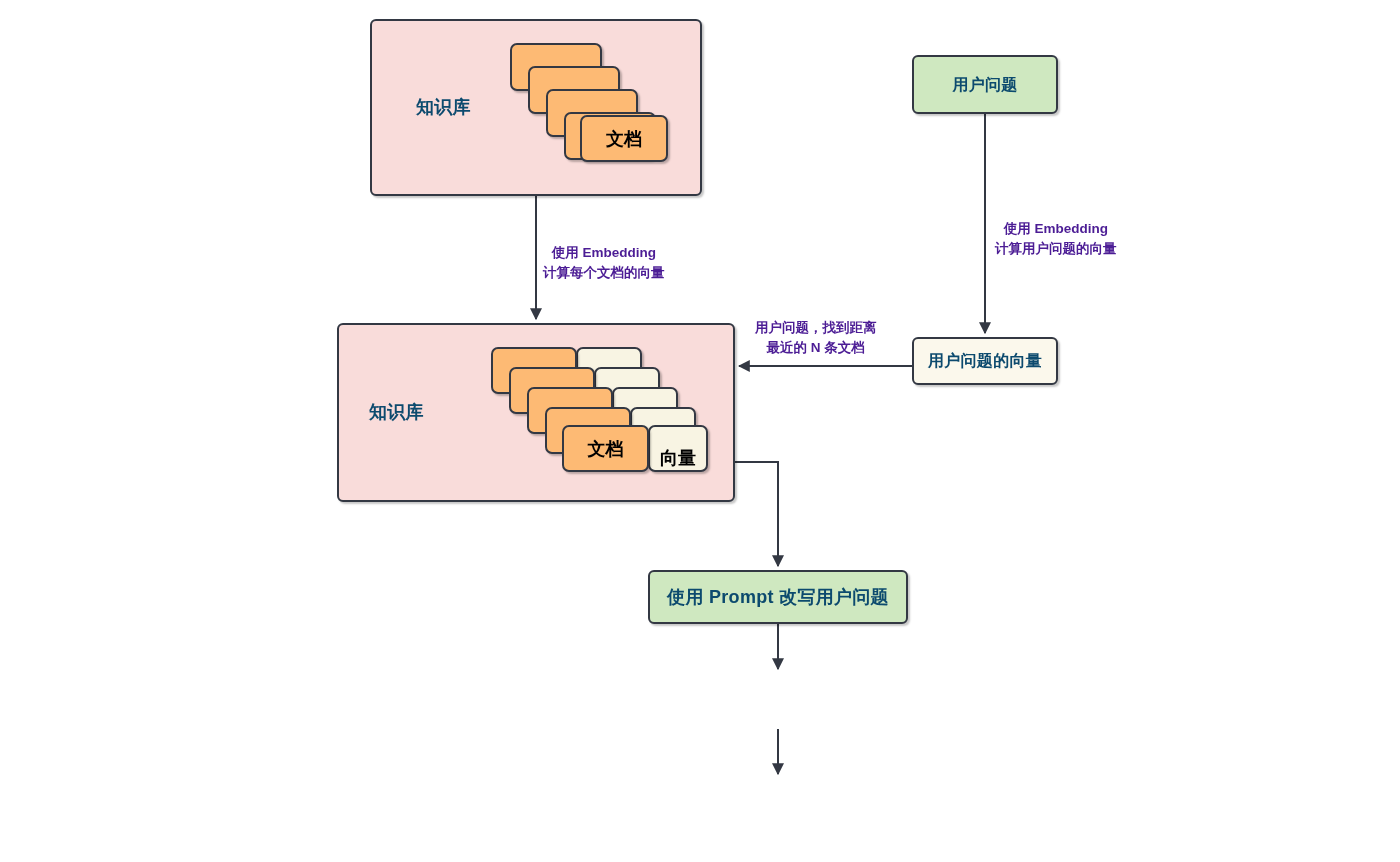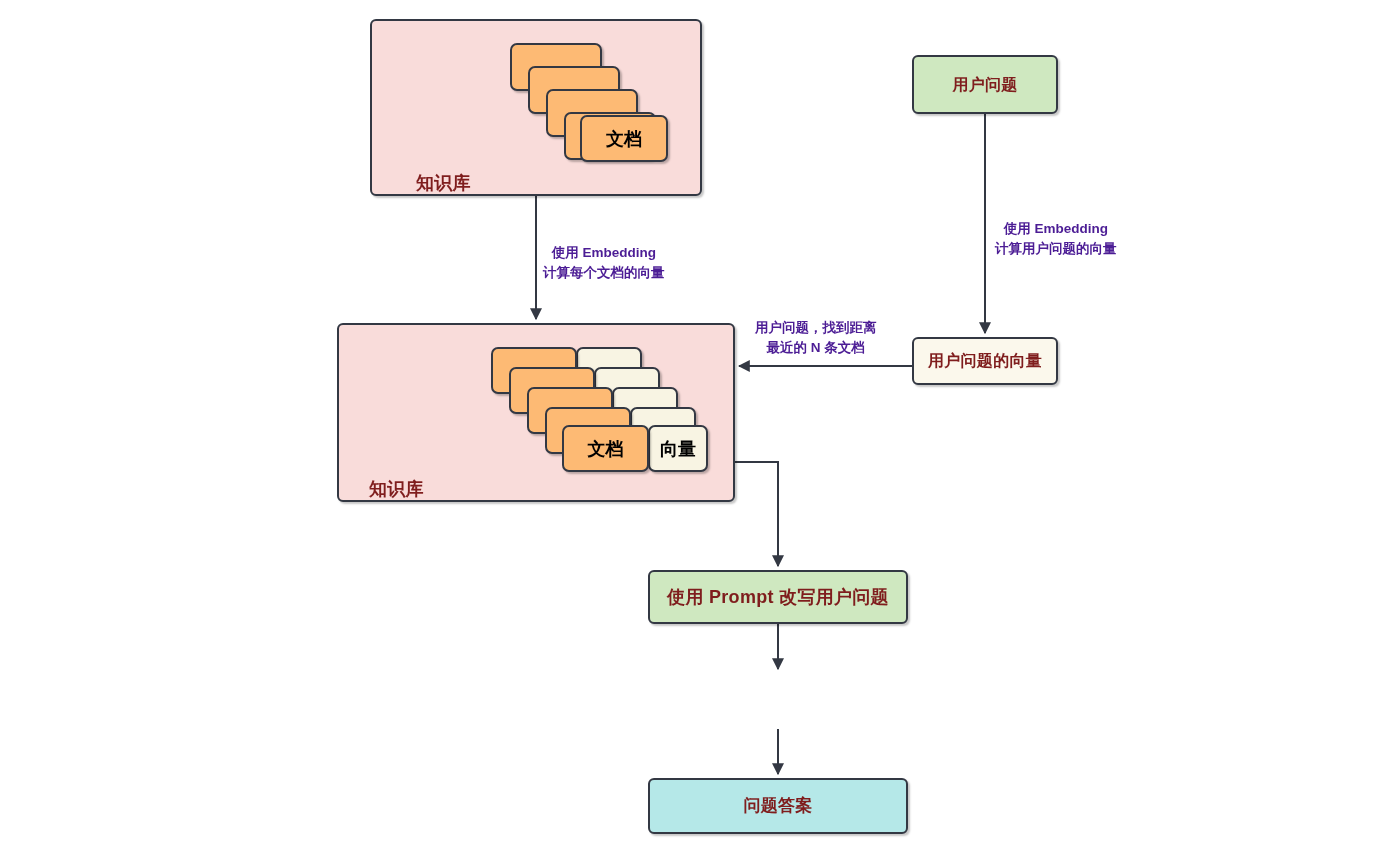--- a/index.html
+++ b/index.html
@@ -28,36 +28,36 @@
     pointer-events: none;
   }
   .node {
     position: absolute;
     box-sizing: border-box;
     border: 2px solid #333843;
     border-radius: 6px;
     display: flex;
     align-items: center;
     justify-content: center;
-    color: #7f1d1d;
+    color: #0c4a6e;
     box-shadow: 2px 2px 2px rgba(0,0,0,0.22);
   }
   .node .lbl {
     font-weight: bold;
     letter-spacing: 0.3px;
     text-align: center;
     line-height: 1.25;
     white-space: nowrap;
   }
 
   
   .kb {
     background: #f9dcda;
     justify-content: flex-start;
-    align-items: flex-end;
+    align-items: center;
   }
   .kb > .lbl {
     font-size: 18px;
     margin-left: 46px;
   }
 
   #kb-top  { left: 370px; top: 19px;  width: 332px; height: 177px; }
   #kb-top > .lbl { margin-left: 44px; }
   #kb-mid  { left: 337px; top: 323px; width: 398px; height: 179px; }
   #kb-mid > .lbl { margin-left: 30px; }
@@ -68,21 +68,21 @@
     position: absolute;
     box-sizing: border-box;
     border: 2px solid #333843;
     border-radius: 7px;
     box-shadow: 2px 2px 2px rgba(0,0,0,0.25);
     display: flex;
     align-items: center;
     justify-content: center;
   }
   .card.doc { background: #fdba74; }
-  .card.vec { background: #f8f4e3; }
+  .card.vec { background: #f8f4e3; align-items: flex-end; }
   .card .lbl { font-size: 18px; font-weight: bold; }
 
   
   #n-user-question      { left: 912px; top: 55px;  width: 146px; height: 59px;  background: #cfe8c0; }
   #n-user-question .lbl { font-size: 16px; }
   #n-question-vector      { left: 912px; top: 337px; width: 146px; height: 48px;  background: #fbf8ec; }
   #n-question-vector .lbl { font-size: 16px; }
   #n-prompt      { left: 648px; top: 570px; width: 260px; height: 54px; background: #cfe8c0; }
   #n-prompt .lbl { font-size: 18px; }
   #n-chatgpt      { left: 648px; top: 673px; width: 260px; height: 56px; background: #a4acf2; }
@@ -177,23 +177,20 @@
 
   <div class="node" id="n-question-vector">
     <span class="lbl">用户问题的向量</span>
   </div>
 
   <div class="node" id="n-prompt">
     <span class="lbl">使用 Prompt 改写用户问题</span>
   </div>
 
 
-  <div class="node" id="n-answer">
-    <span class="lbl">问题答案</span>
-  </div>
 
   <div class="edge-label" id="lbl-embed-docs">使用 Embedding
 计算每个文档的向量</div>
 
   <div class="edge-label" id="lbl-embed-query">使用 Embedding
 计算用户问题的向量</div>
 
   <div class="edge-label" id="lbl-retrieve">用户问题，找到距离
 最近的 N 条文档</div>
 

